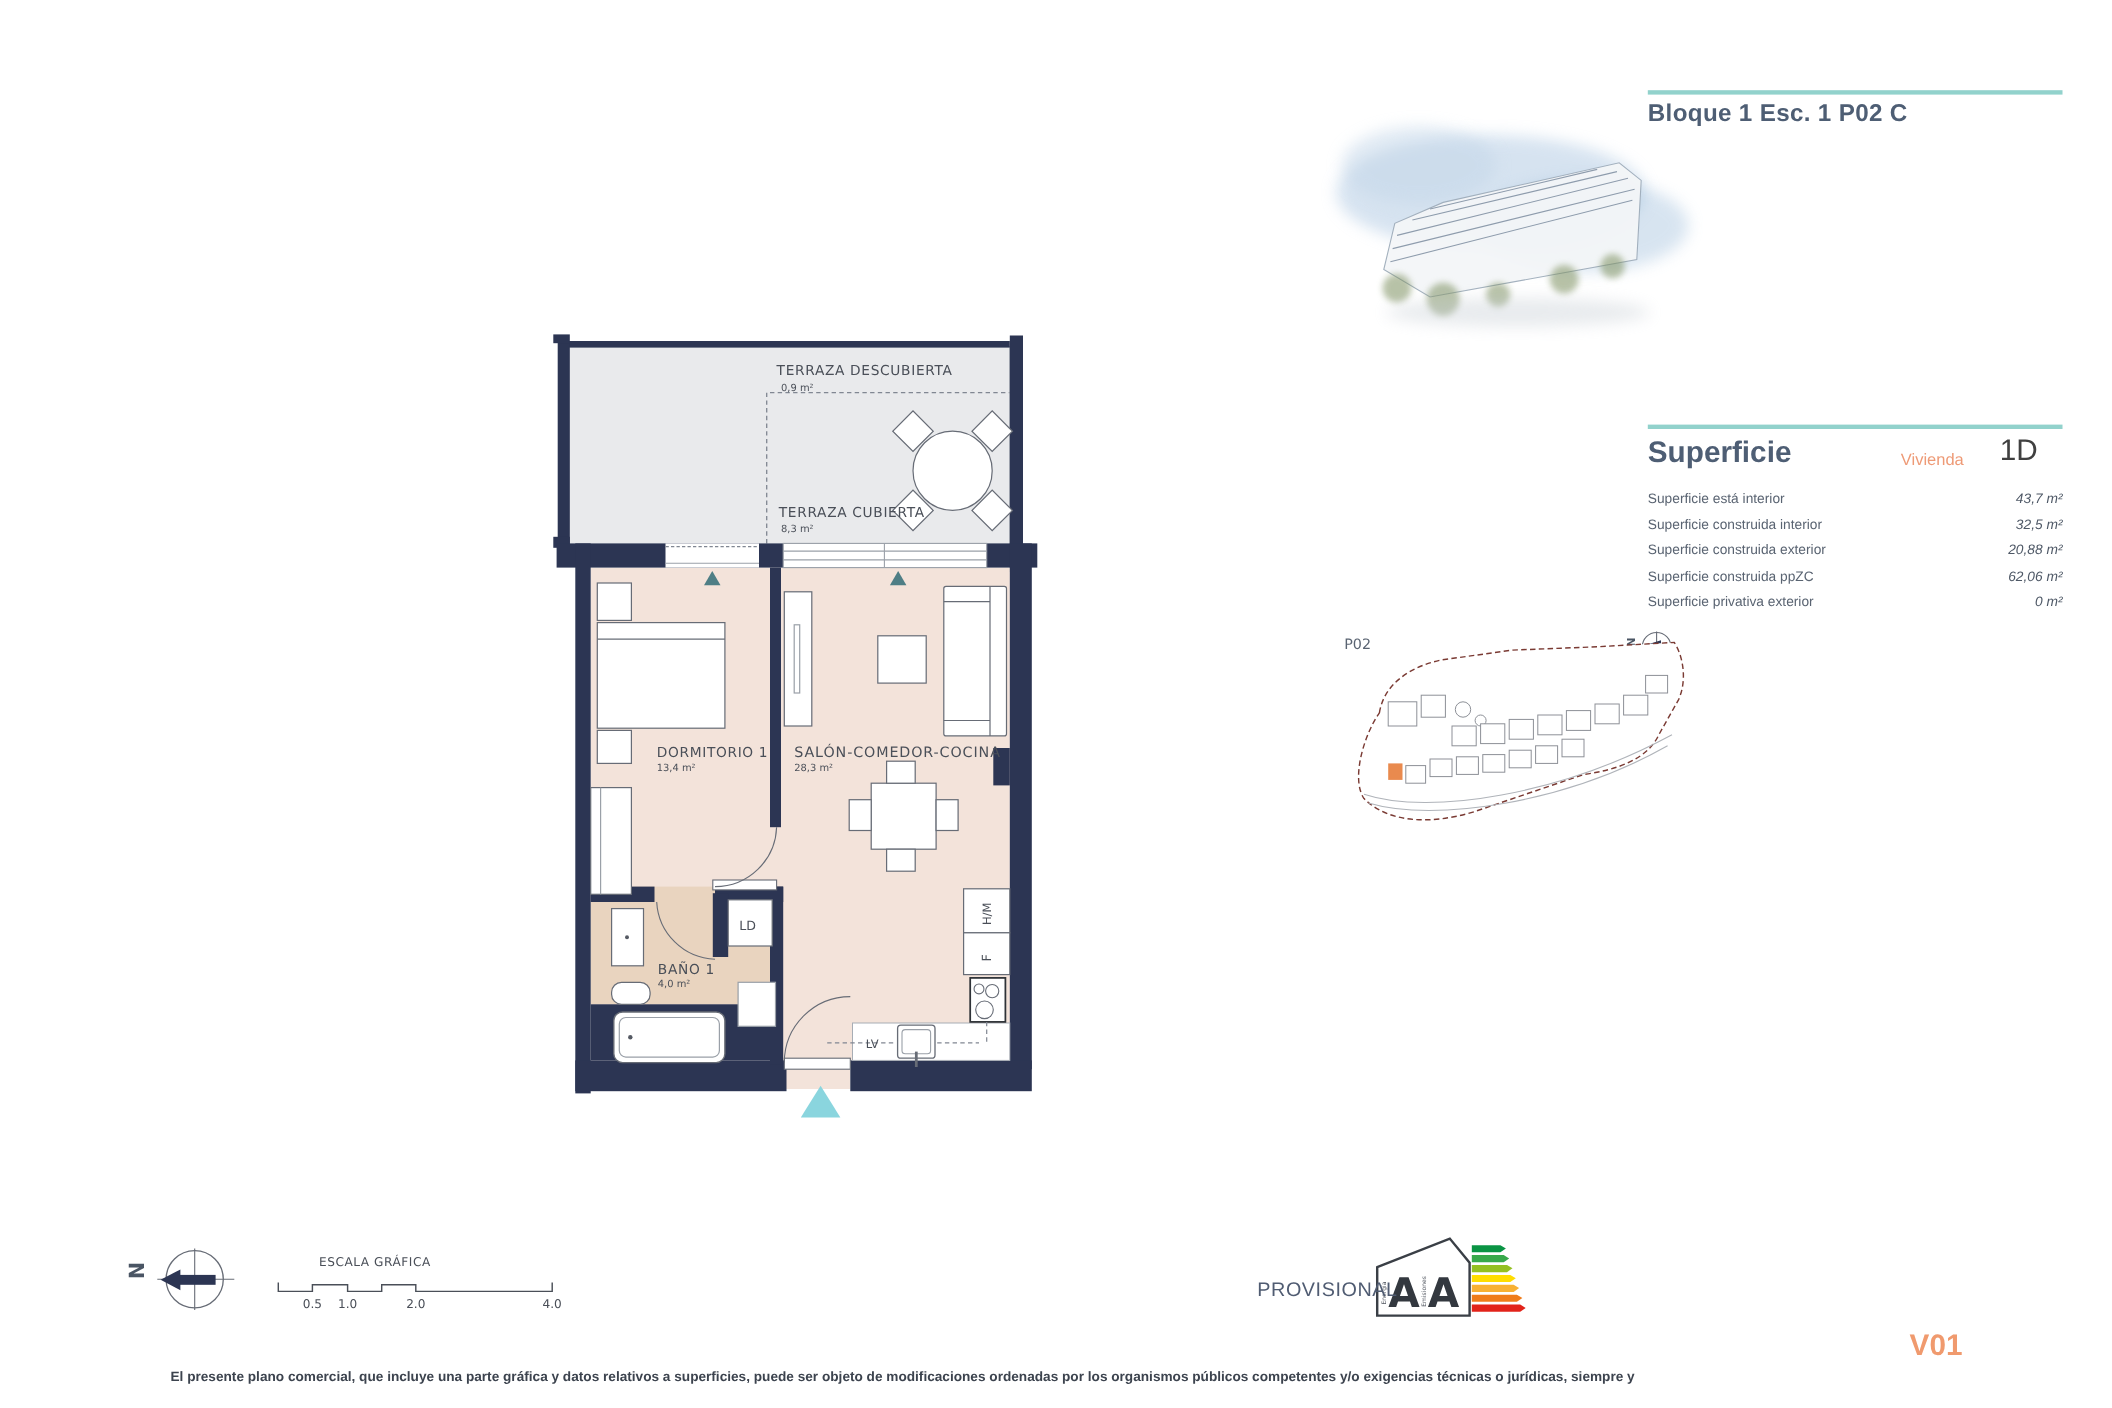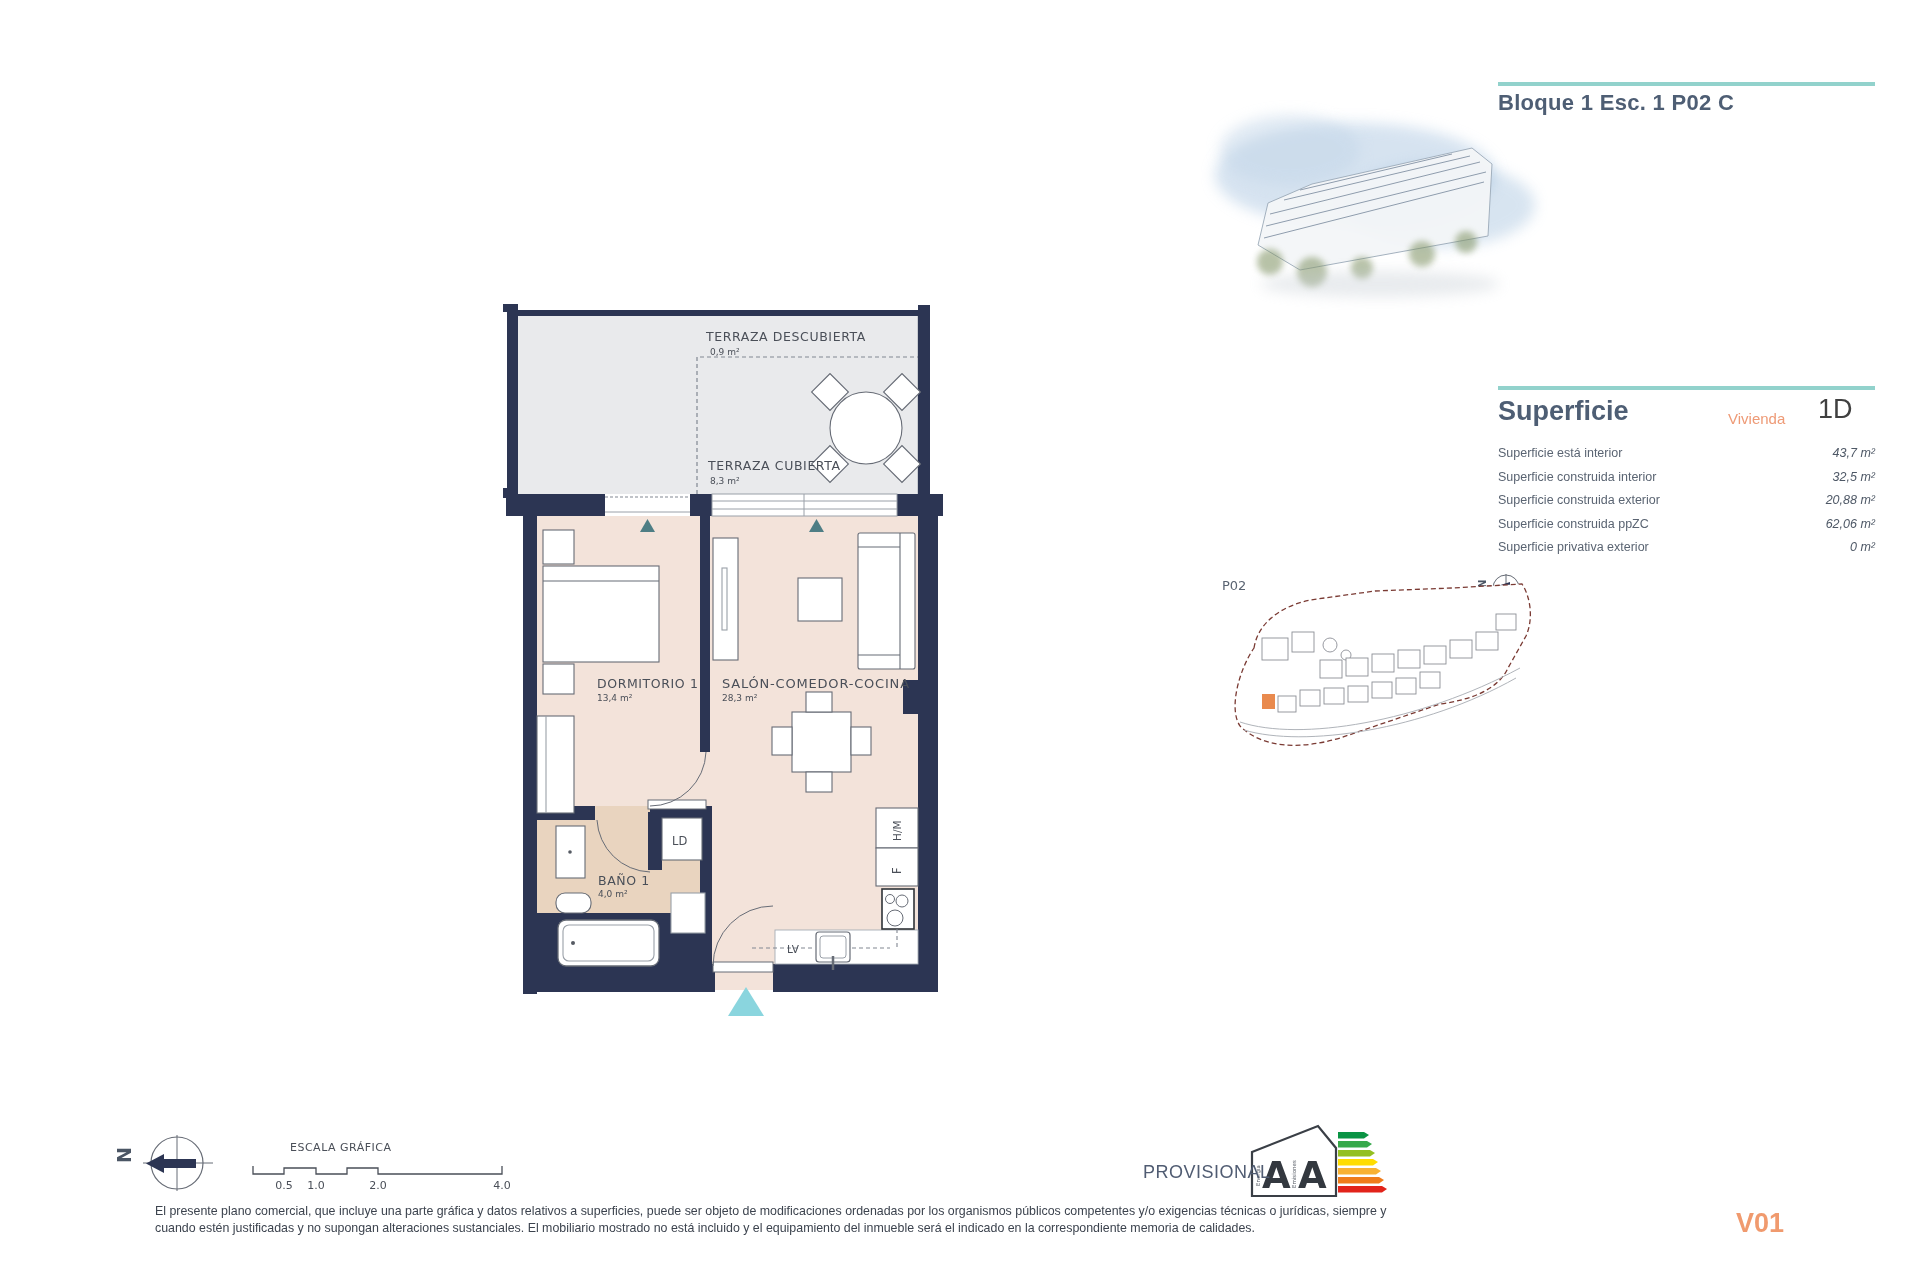--- a/index.html
+++ b/index.html
@@ -291,18 +291,17 @@
     <span class="val">62,06 m²</span>
   </div>
   <div class="sup-row">
     <span>Superficie privativa exterior</span>
     <span class="val">0 m²</span>
   </div>
 </div>
 
 <div class="abs provisional" style="left:1143px;top:1162px;">PROVISIONAL</div>
 
-<div class="abs disclaimer" style="left:155px;top:1203px;">
+<div class="abs disclaimer" style="left:155px;top:1243px;font-weight:bold;">
   <div>El presente plano comercial, que incluye una parte gráfica y datos relativos a superficies, puede ser objeto de modificaciones ordenadas por los organismos públicos competentes y/o exigencias técnicas o jurídicas, siempre y</div>
-  <div>cuando estén justificadas y no supongan alteraciones sustanciales. El mobiliario mostrado no está incluido y el equipamiento del inmueble será el indicado en la correspondiente memoria de calidades.</div>
 </div>
 
 <div class="abs version" style="left:1736px;top:1208px;">V01</div>
 
 </body></html>

